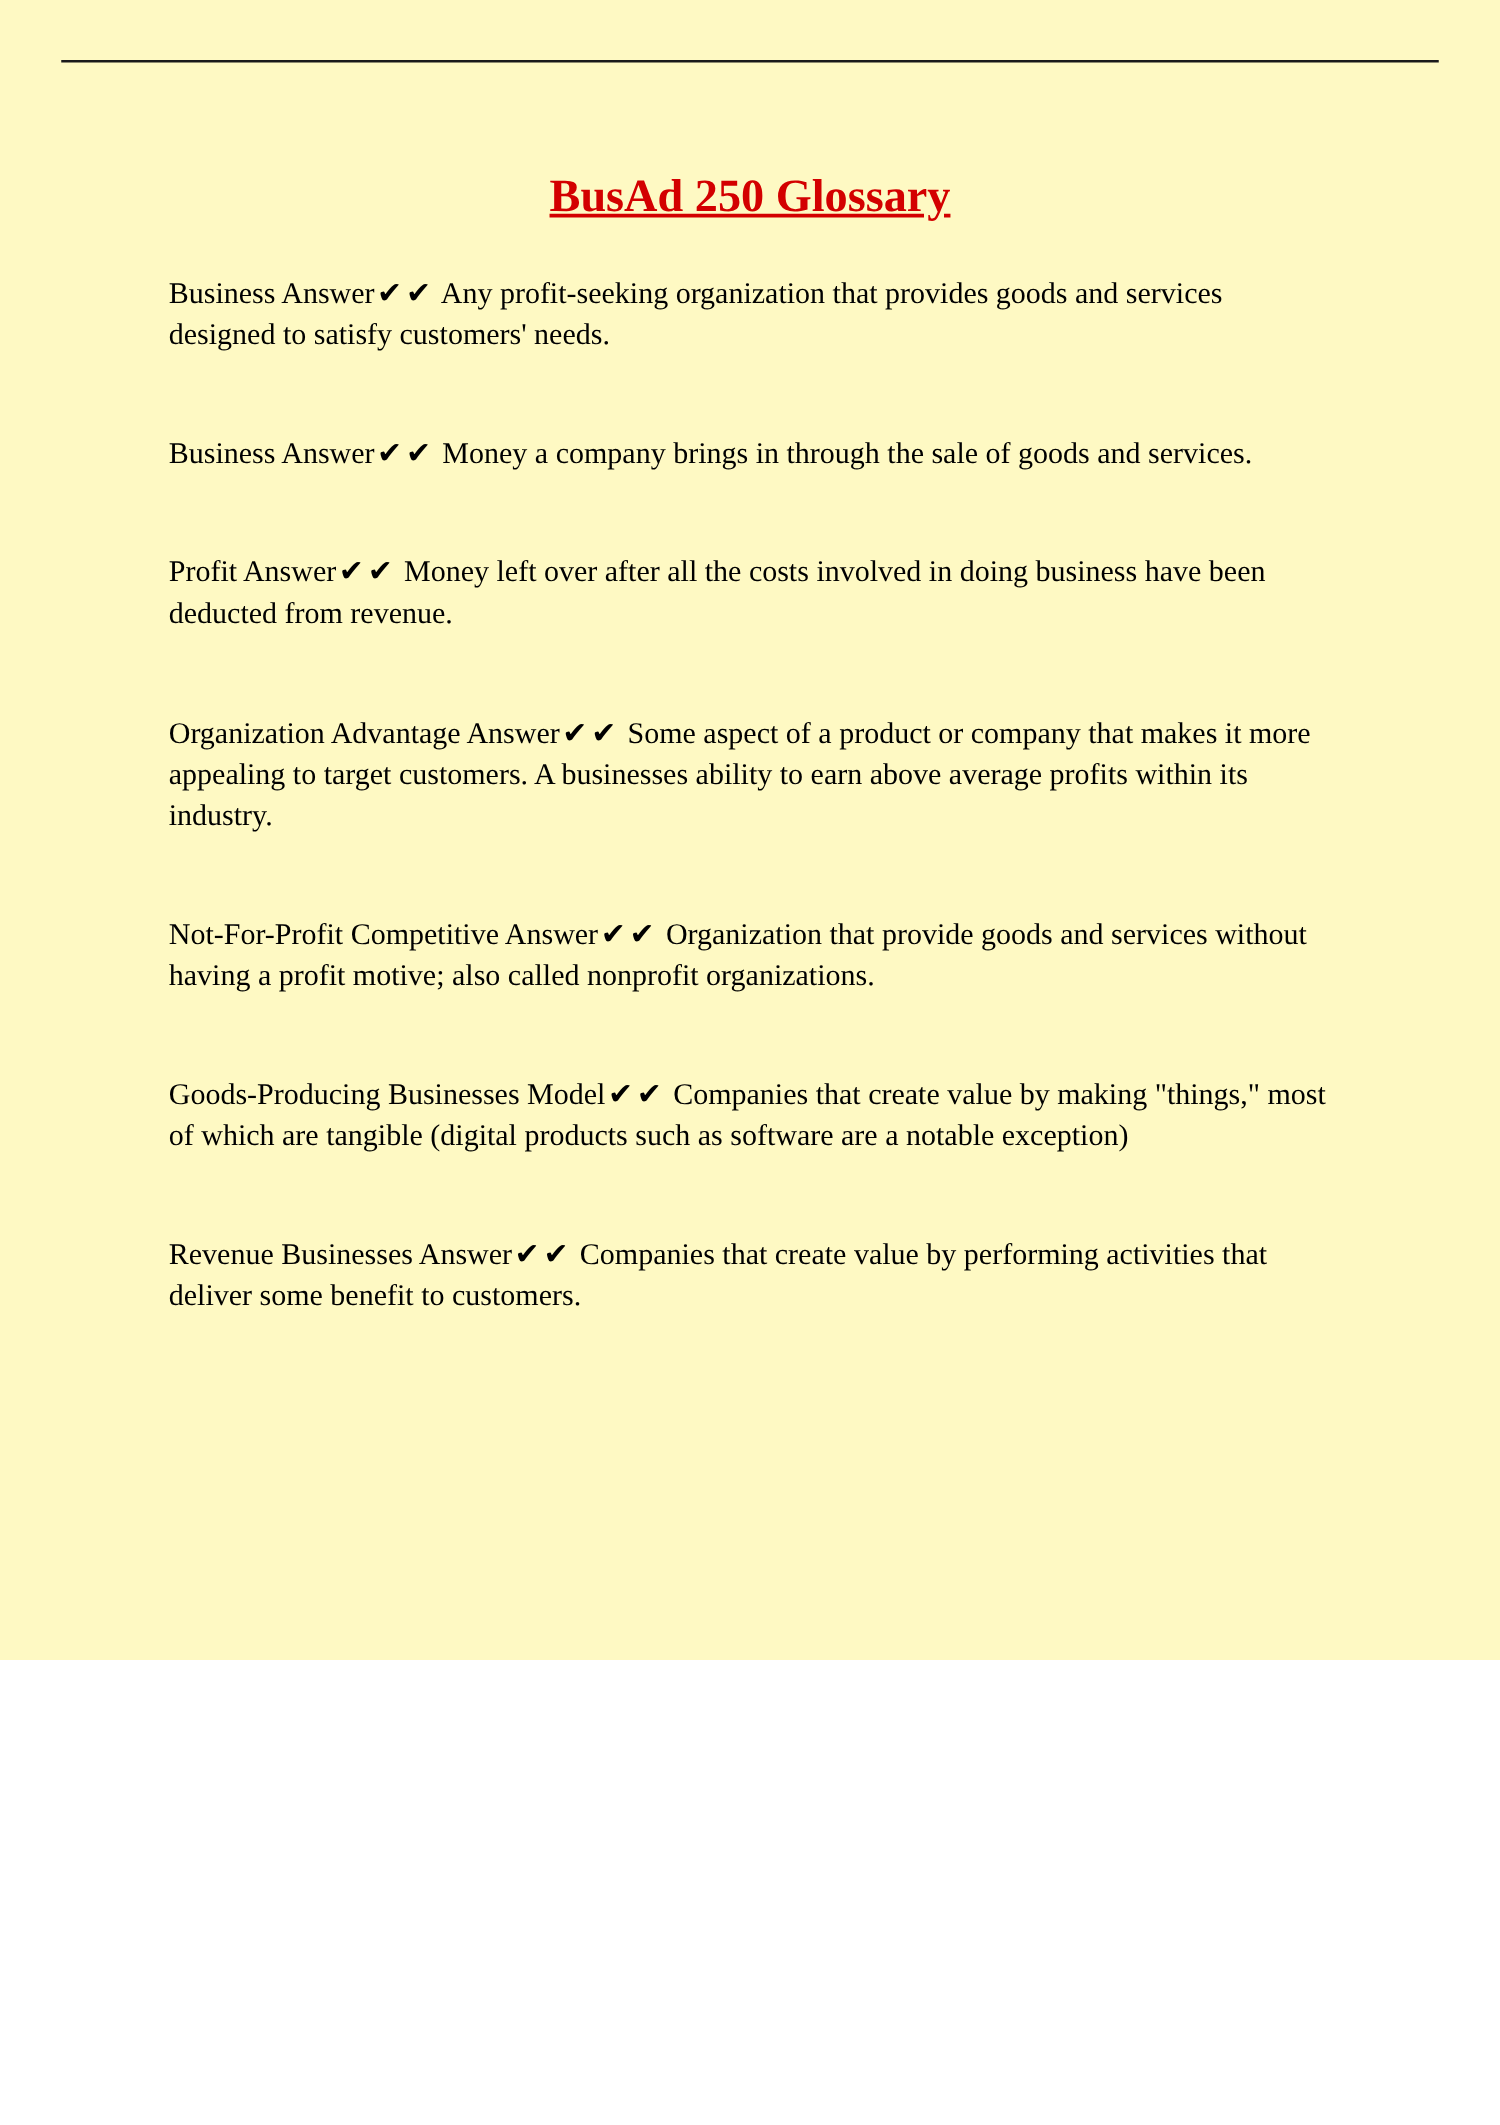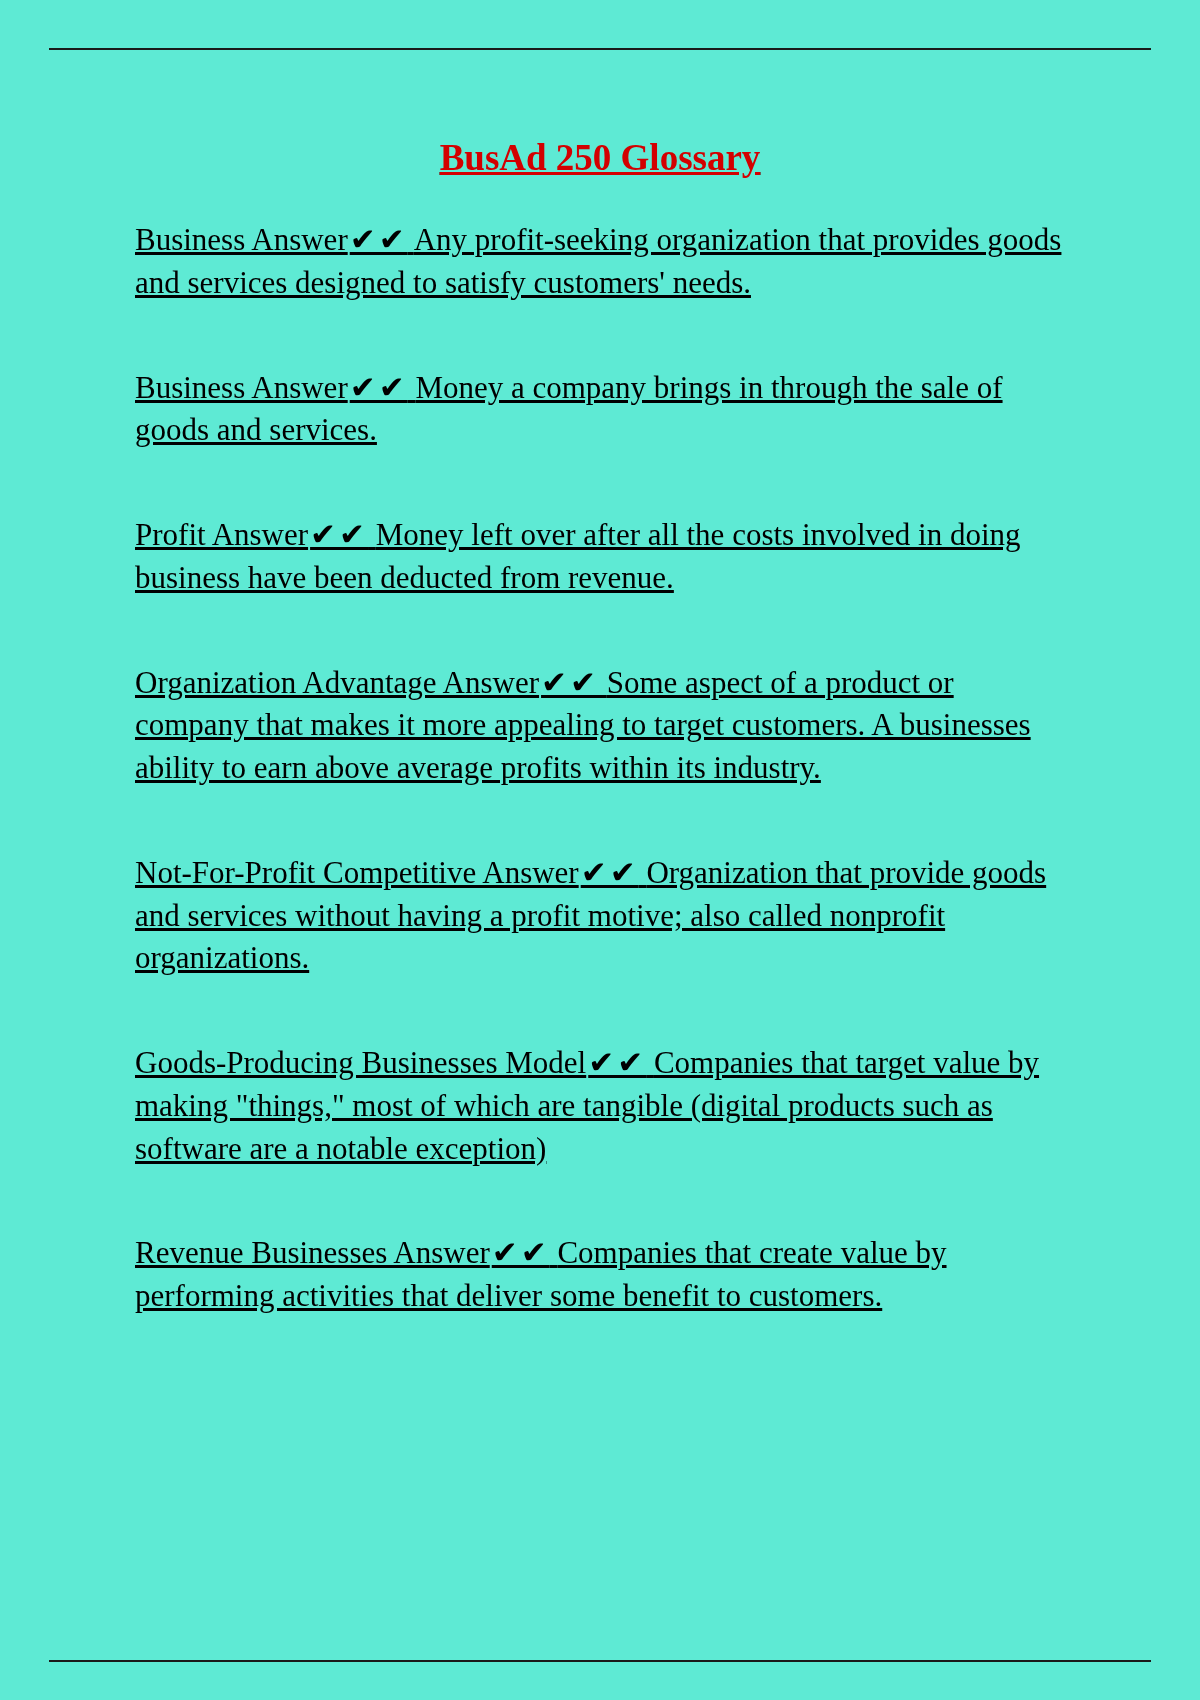--- a/index.html
+++ b/index.html
@@ -3,26 +3,25 @@
 <meta charset="utf-8">
 <style>
   html, body {
     margin: 0;
     padding: 0;
     background: #ffffff;
   }
   .page {
     position: relative;
     width: 1200px;
-    height: 1700px;
-    background: #5eead4;
+    height: 1328px;
+    background: #fef9c3;
     font-family: "Liberation Serif", serif;
     color: var(--color-text, #000000);
     overflow: hidden;
-    text-decoration: underline;
   }
   .rule {
     position: absolute;
     left: 49px;
     right: 49px;
     border-top: 2px solid var(--color-rule, #1a1a1a);
   }
   .rule-top { top: 48px; }
   .rule-bottom { top: 1660px; }
   .content {
@@ -34,21 +33,21 @@
     font-size: 37px;
     font-weight: bold;
     color: var(--color-title, #cc0000);
     text-decoration: underline;
     text-decoration-color: var(--color-title, #cc0000);
     font-family: "Liberation Serif", serif;
   }
   .entries { }
   .entry {
     margin: 0 0 62px 0;
-    font-size: 31px;
+    font-size: 24px;
     line-height: 1.38;
     color: var(--color-text, #000000);
   }
   .entry .lead { }
   .entry .checks {
     letter-spacing: 3px;
     margin-left: 2px;
     white-space: nowrap;
   }
   .entry .definition { }
@@ -67,20 +66,20 @@
 
   <p class="entry"><span class="lead">Business Answer</span><span class="checks">✔✔</span> <span class="definition">Money a company brings in through the sale of goods and services.</span></p>
 
 
   <p class="entry"><span class="lead">Profit Answer</span><span class="checks">✔✔</span> <span class="definition">Money left over after all the costs involved in doing business have been deducted from revenue.</span></p>
 
   <p class="entry"><span class="lead">Organization Advantage Answer</span><span class="checks">✔✔</span> <span class="definition">Some aspect of a product or company that makes it more appealing to target customers. A businesses ability to earn above average profits within its industry.</span></p>
 
   <p class="entry"><span class="lead">Not-For-Profit Competitive Answer</span><span class="checks">✔✔</span> <span class="definition">Organization that provide goods and services without having a profit motive; also called nonprofit organizations.</span></p>
 
-  <p class="entry"><span class="lead">Goods-Producing Businesses Model</span><span class="checks">✔✔</span> <span class="definition">Companies that target value by making "things," most of which are tangible (digital products such as software are a notable exception)</span></p>
+  <p class="entry"><span class="lead">Goods-Producing Businesses Model</span><span class="checks">✔✔</span> <span class="definition">Companies that create value by making "things," most of which are tangible (digital products such as software are a notable exception)</span></p>
 
   <p class="entry"><span class="lead">Revenue Businesses Answer</span><span class="checks">✔✔</span> <span class="definition">Companies that create value by performing activities that deliver some benefit to customers.</span></p>
 </div>
   </div>
 
   <div class="rule rule-bottom"></div>
 </div>
 
 </body></html>

